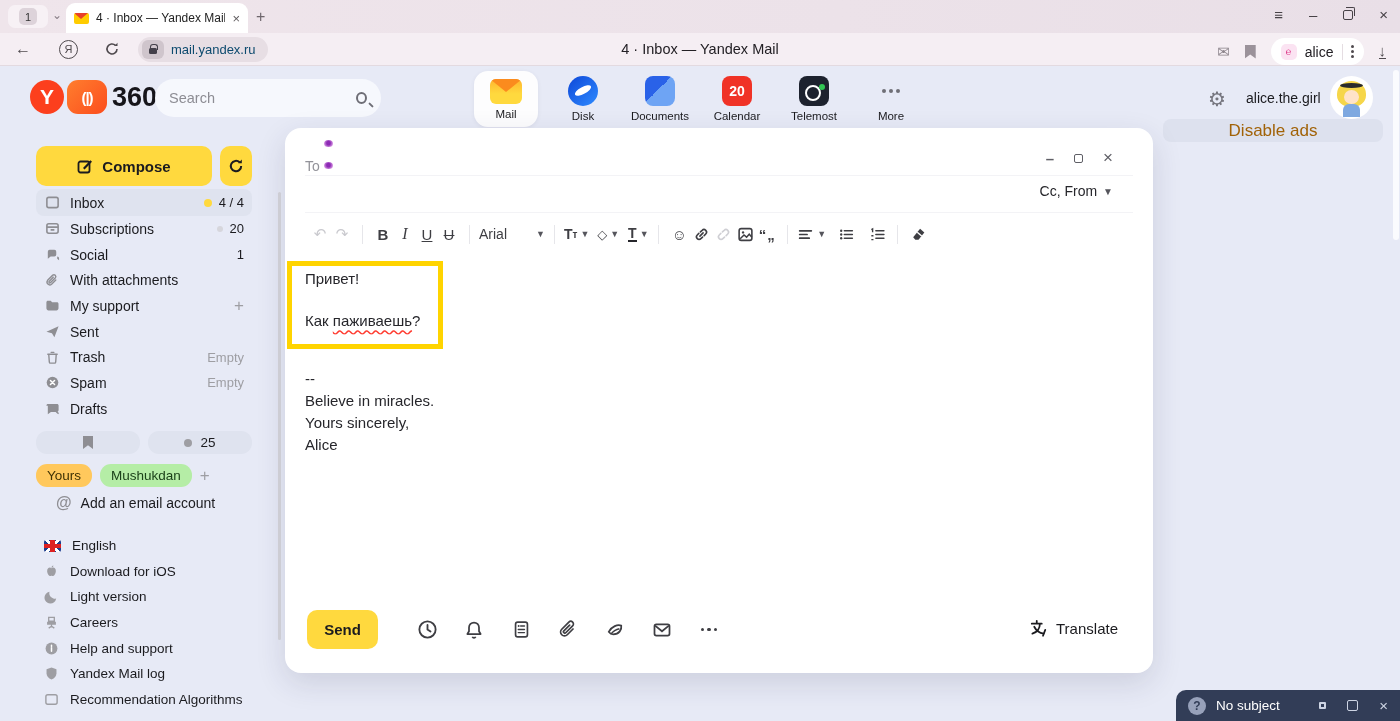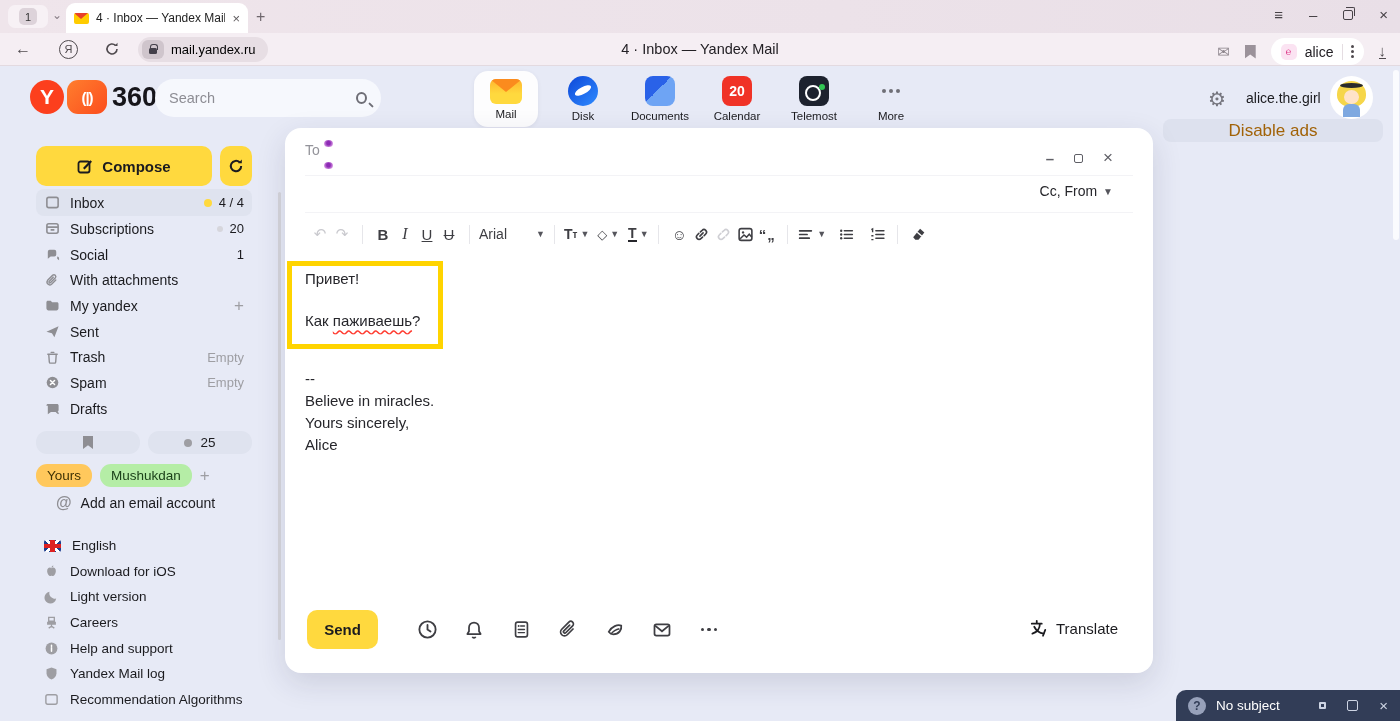--- a/index.html
+++ b/index.html
@@ -34,21 +34,21 @@
   .nav-ic { color:#4f4a4e; font-size:16px; }
   .ya-circle { width:19px; height:19px; border:1.6px solid #4f4a4e; border-radius:50%;
     display:flex; align-items:center; justify-content:center; font-size:11px; color:#4f4a4e; }
   .url-pill { background:#e7dee4; border-radius:13px; height:25px; display:flex;
     align-items:center; padding:0 12px 0 4px; gap:7px; }
   .lockbox { background:#cfc5cc; width:22px; height:19px; border-radius:6px;
     display:flex; align-items:center; justify-content:center; }
   .lock { width:8px; height:6px; background:#43404a; border-radius:1.5px; position:relative; margin-top:3px; }
   .lock::before { content:""; position:absolute; left:1px; top:-4px; width:6px; height:5px;
     border:1.4px solid #43404a; border-bottom:none; border-radius:3px 3px 0 0; }
-  .url-text { font-size:13px; color:#000000; }
+  .url-text { font-size:13px; color:#0c4a6e; }
   .pagetitle { position:absolute; left:0; right:0; text-align:center; font-size:14.5px; color:#232025; }
   .abar-right { position:absolute; right:14px; top:38px; display:flex; align-items:center; gap:15px; }
   .glyph-gray { color:#8d858c; font-size:15px; }
   .bm { width:11px; height:14px; background:#9b929a; clip-path:polygon(0 0,100% 0,100% 100%,50% 72%,0 100%); }
   .edit-pill { background:#fff; border-radius:14px; height:27px; display:flex; align-items:center;
     padding:0 10px; gap:8px; }
   .edit-ic { width:16px; height:16px; border-radius:5px; background:#fbe3f2; color:#e0418e;
     font-size:10px; font-weight:700; display:flex; align-items:center; justify-content:center; }
   .vdots { display:flex; flex-direction:column; gap:2px; }
   .vdots i { width:3px; height:3px; border-radius:50%; background:#4f4a4e; }
@@ -143,21 +143,21 @@
   .sb-scroll { left:278px; top:192px; width:3px; height:448px; background:#d6d6dc; border-radius:2px; }
   .pg-scroll { left:1393px; top:70px; width:6px; height:170px; background:#fafbfe; border-radius:3px; }
 
   
   .cwin { left:285px; top:128px; width:868px; height:545px; background:#fff; border-radius:16px;
     box-shadow:0 10px 30px rgba(40,45,80,.14); }
   .cwin-ctl { position:absolute; right:40px; top:20px; display:flex; gap:20px; align-items:center; color:#5f5f66; }
   .cwin-min { font-size:15px; font-weight:700; }
   .cwin-max { width:9px; height:9px; border:1.6px solid #5f5f66; border-radius:2px; }
   .cwin-x { font-size:17px; }
-  .to-row { position:absolute; left:20px; top:14px; height:32px; display:flex; align-items:flex-start; }
+  .to-row { position:absolute; left:20px; top:14px; height:32px; display:flex; align-items:flex-end; }
   .ghost { color:#93939a; font-size:14px; }
   .caret-dots { position:absolute; left:39px; top:12px; }
   .caret-dots i { display:block; width:9px; height:7px; border-radius:50%;
     background:radial-gradient(circle at 50% 45%, #8d2bb5 30%, #d99ae4 75%); margin-bottom:15px; }
   .subj-row { position:absolute; left:20px; top:52px; height:28px; display:flex; align-items:center; width:90%; }
   .subj-row input { border:none; outline:none; font-size:14px; width:300px; font-family:"Liberation Sans",sans-serif; }
   .subj-row input::placeholder { color:#93939a; }
   .ccfrom { position:absolute; right:40px; top:55px; font-size:14px; color:#26262b; display:flex; gap:6px; align-items:center; }
   .chev { font-size:10px; color:#55555c; }
   .hr1 { position:absolute; left:20px; right:20px; top:47px; height:1px; background:#f3f3f6; }
@@ -367,21 +367,21 @@
         </svg>
       </span>
     <span class="flabel">With attachments</span>
   </div>
   <div class="frow">
     <span class="sideic">
       <svg width="15" height="15" viewBox="0 0 16 16">
           <path d="M1.5 4.5c0-1 .7-1.7 1.6-1.7h3l1.5 1.6h5.2c.9 0 1.6.7 1.6 1.6v5c0 1.2-1 2.2-2.2 2.2H3.7c-1.2 0-2.2-1-2.2-2.2z" fill="#8e8e93"></path>
         </svg>
       </span>
-    <span class="flabel">My yandex</span>
+    <span class="flabel">My support</span>
     <span class="fcount plus">
         <span>+</span>
       </span>
   </div>
   <div class="frow">
     <span class="sideic">
       <svg width="15" height="15" viewBox="0 0 16 16">
           <path d="M1.5 8.2 14.5 2.5 10 14l-2.6-4.2L1.5 8.2z" fill="#8e8e93"></path>
         </svg>
       </span>

